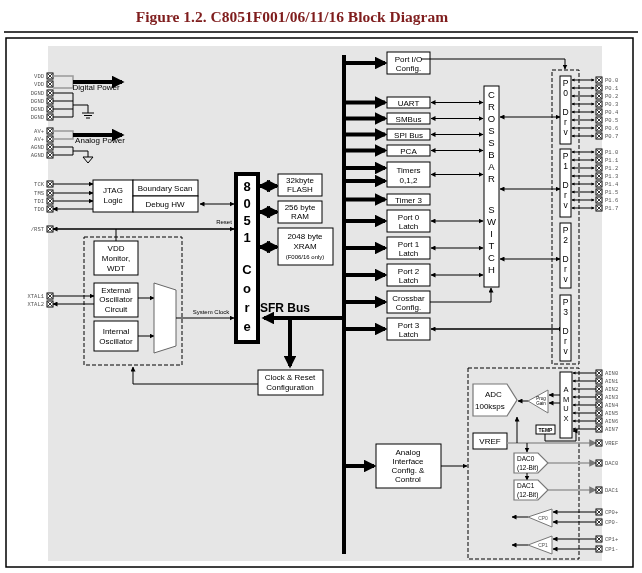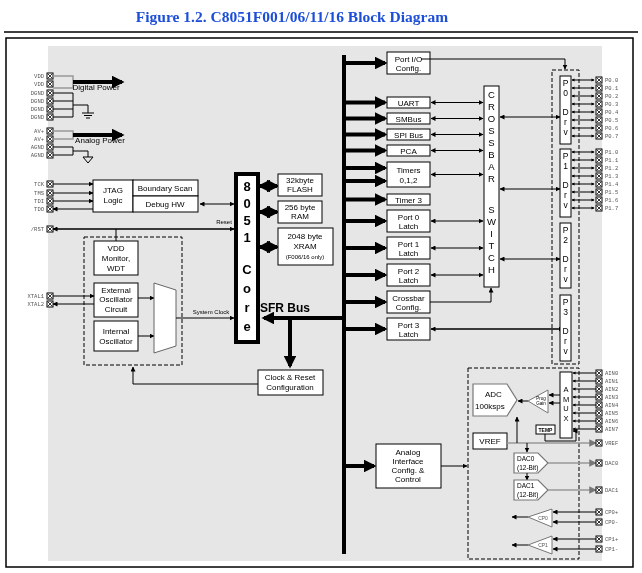--- a/index.html
+++ b/index.html
@@ -1,18 +1,18 @@
 <!DOCTYPE html>
 <html><head>
 <meta charset="utf-8">
 <style>
   html, body { margin:0; padding:0; background:#ffffff; }
   body { width:642px; height:573px; position:relative; overflow:hidden; }
   #title { position:absolute; left:0; top:8px; width:584px; text-align:center;
-    font-family:"Liberation Serif", serif; font-weight:bold; font-size:15.5px; color:#1d4ed8; }
+    font-family:"Liberation Serif", serif; font-weight:bold; font-size:15.5px; color:#7f1d1d; }
   svg { position:absolute; left:0; top:0; }
   .blk { fill:#fff; stroke:#000; stroke-width:1; }
   .t { font-family:"Liberation Sans", sans-serif; font-size:8px; fill:#000; text-anchor:middle; }
   .ts { font-family:"Liberation Sans", sans-serif; font-size:6px; fill:#000; text-anchor:middle; }
   .pin { font-family:"Liberation Mono", monospace; font-size:5.5px; fill:#555; }
   .big { font-family:"Liberation Sans", sans-serif; font-size:13px; font-weight:bold; fill:#000; text-anchor:middle; }
   .cb { font-family:"Liberation Sans", sans-serif; font-size:9.5px; fill:#000; text-anchor:middle; }
   .drv { font-family:"Liberation Sans", sans-serif; font-size:8.5px; fill:#000; text-anchor:middle; }
   .ln { stroke:#000; stroke-width:1; fill:none; }
   .lng { stroke:#999; stroke-width:1.5; fill:none; }

